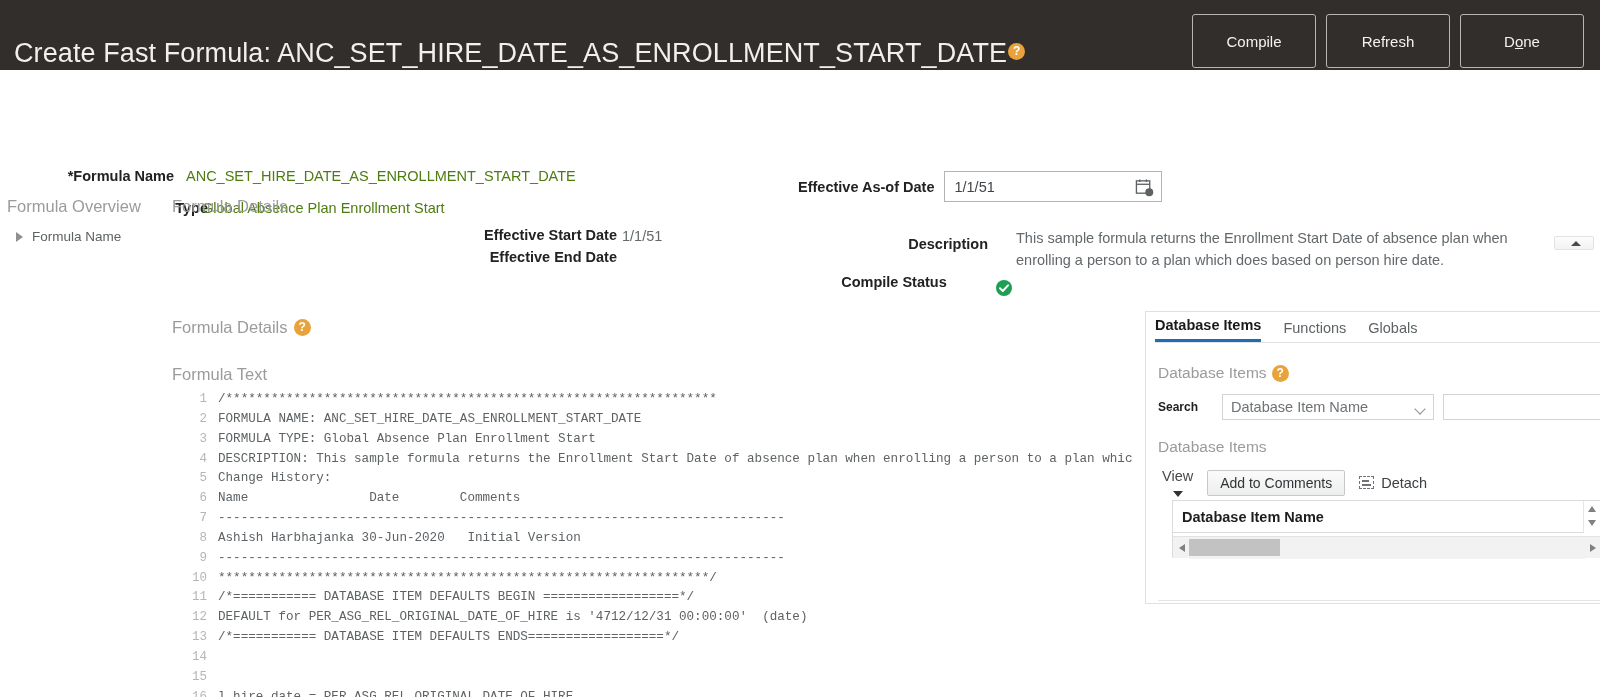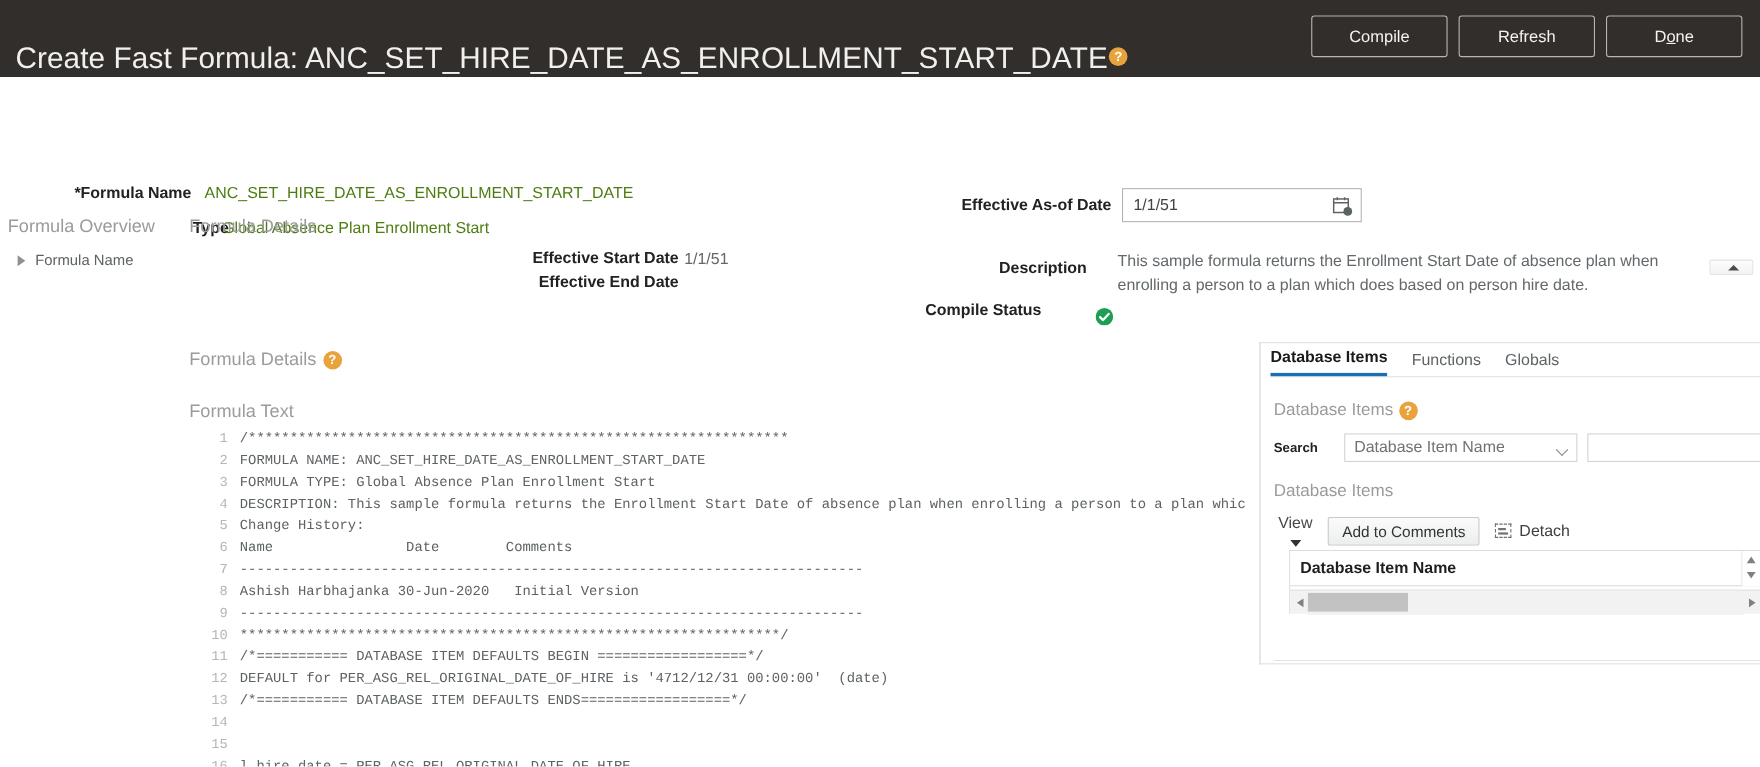--- a/index.html
+++ b/index.html
@@ -36,21 +36,21 @@
     line-height: 17px; text-align: center;
     vertical-align: 7px;
     margin-left: 1px;
     cursor: pointer;
   }
   .topbar-actions {
     position: absolute; right: 16px; top: 14px;
     display: flex; gap: 10px;
   }
   .tb-btn {
-    min-width: 124px; height: 38px;
+    min-width: 124px; height: 54px;
     background: transparent;
     border: 1px solid #b9b5b1;
     border-radius: 3px;
     color: #f5f3f1;
     font-size: 15px;
     font-family: "Liberation Sans", sans-serif;
     cursor: pointer;
     padding: 0 14px;
   }
   .tb-btn u { text-decoration: underline; }
@@ -63,21 +63,21 @@
     text-align: right; white-space: nowrap;
   }
   .hdr-value {
     font-size: 14.5px; color: #4d7c0f; margin-left: 12px; white-space: nowrap;
   }
   .row-formula-name { left: 0; top: 98px; width: 174px; justify-content: flex-end; }
   .row-formula-name .hdr-value { position: absolute; left: 174px; top: 0; }
   .row-type { left: 0; top: 130px; width: 208px; justify-content: flex-end; }
   .row-type .hdr-value { position: absolute; left: 190px; top: 0; }
 
-  .asof-wrap { position: absolute; left: 874px; top: 101px; display: flex; align-items: center; }
+  .asof-wrap { position: absolute; left: 798px; top: 101px; display: flex; align-items: center; }
   .asof-label { font-size: 14.5px; color: #222; font-weight: bold; white-space: nowrap; }
   .date-field {
     margin-left: 10px;
     width: 218px; height: 31px;
     border: 1px solid #b4b4b4;
     background: #fff;
     display: flex; align-items: center;
     position: relative;
   }
   .date-field input {

